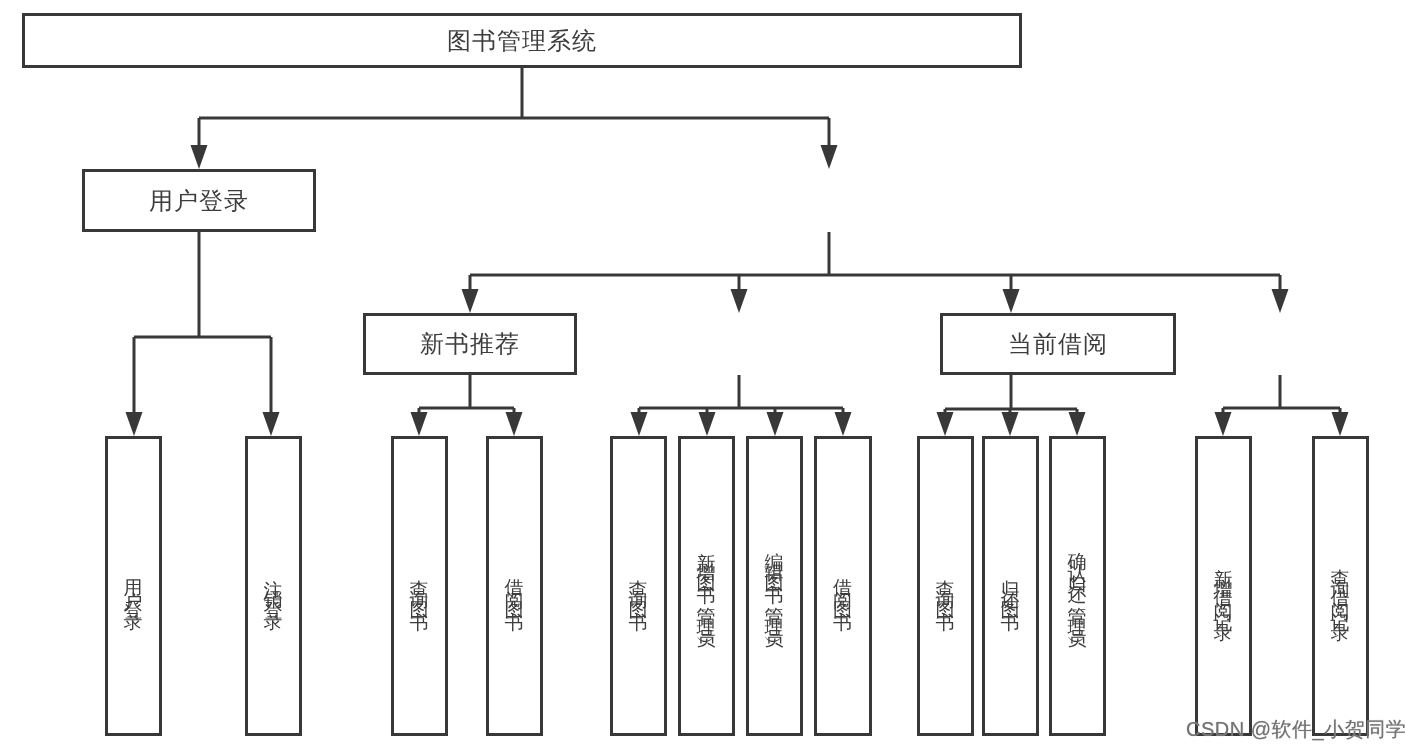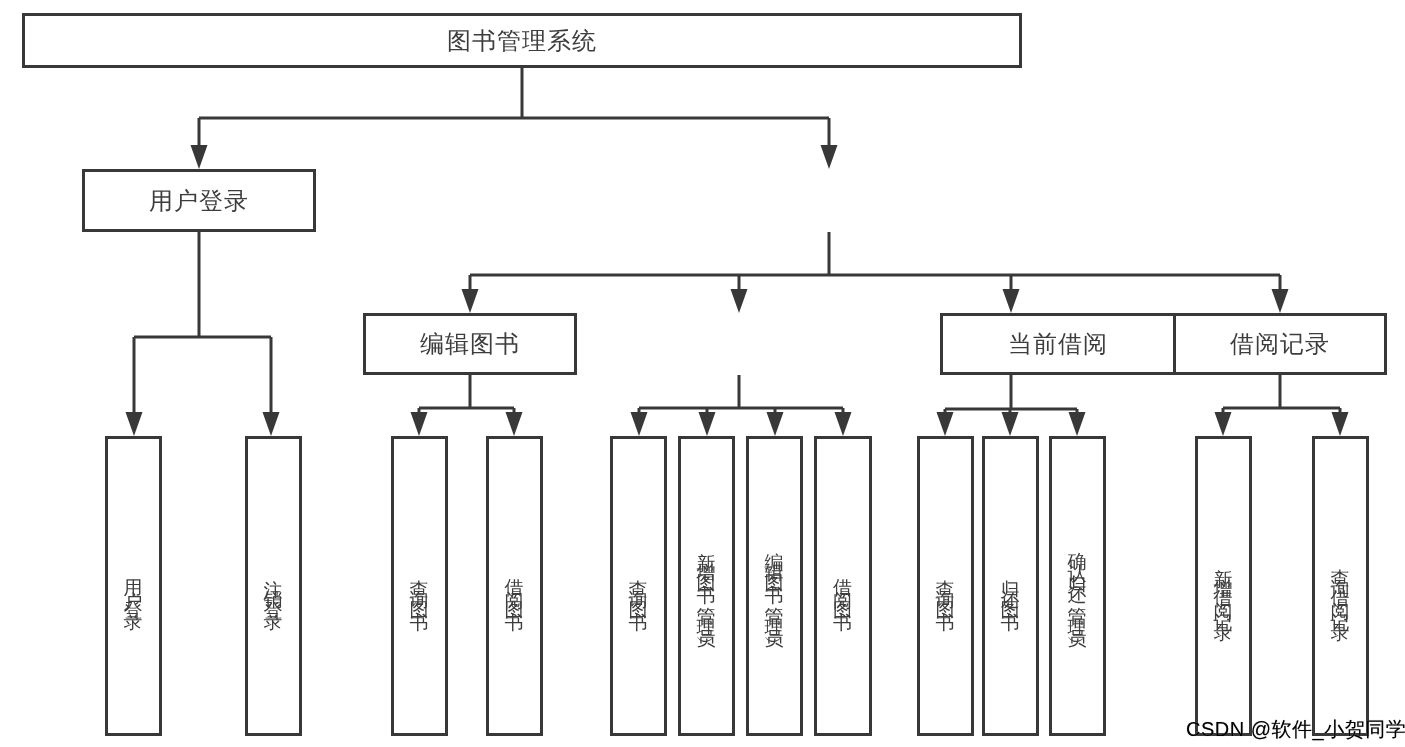--- a/index.html
+++ b/index.html
@@ -33,21 +33,21 @@
     letter-spacing:11px;
     white-space:normal;
     line-height:1;
   }
   .watermark{
     position:absolute;
     left:1186px;top:716px;
     z-index:2;
     font-size:20px;
     letter-spacing:0.5px;
-    color:#000000;
+    color:#737373;
     text-shadow:0 0 1px #9a9a9a;
     white-space:nowrap;
   }
 </style>
 </head>
 <body>
 
 <div class="stage">
 
   <svg class="connectors" width="1405" height="747">
@@ -83,23 +83,22 @@
 
     <path d="M1280 375 V408 M1223 408 H1340 M1223 408 V417 M1340 408 V417"></path>
     <polygon points="1214.5,412 1231.5,412 1223,436"></polygon>
     <polygon points="1331.5,412 1348.5,412 1340,436"></polygon>
   </svg>
 
   <div class="node" style="left:22px;top:13px;width:1000px;height:55px">图书管理系统</div>
 
   <div class="node" style="left:82px;top:169px;width:234px;height:63px">用户登录</div>
 
-  <div class="node" style="left:363px;top:313px;width:214px;height:62px">编辑图书</div>
+  <div class="node" style="left:363px;top:313px;width:214px;height:62px">新书推荐</div>
   <div class="node" style="left:940px;top:313px;width:236px;height:62px">当前借阅</div>
-  <div class="node" style="left:1173px;top:313px;width:214px;height:62px">借阅记录</div>
 
   <div class="node v" style="left:105px;top:436px;width:57px;height:300px">用户登录</div>
   <div class="node v" style="left:245px;top:436px;width:57px;height:300px">注销登录</div>
 
   <div class="node v" style="left:391px;top:436px;width:57px;height:300px">查询图书</div>
   <div class="node v" style="left:486px;top:436px;width:57px;height:300px">借阅图书</div>
 
   <div class="node v" style="left:610px;top:436px;width:57px;height:300px">查询图书</div>
   <div class="node v" style="left:678px;top:436px;width:57px;height:300px">新增图书（管理员）</div>
   <div class="node v" style="left:746px;top:436px;width:57px;height:300px">编辑图书（管理员）</div>

